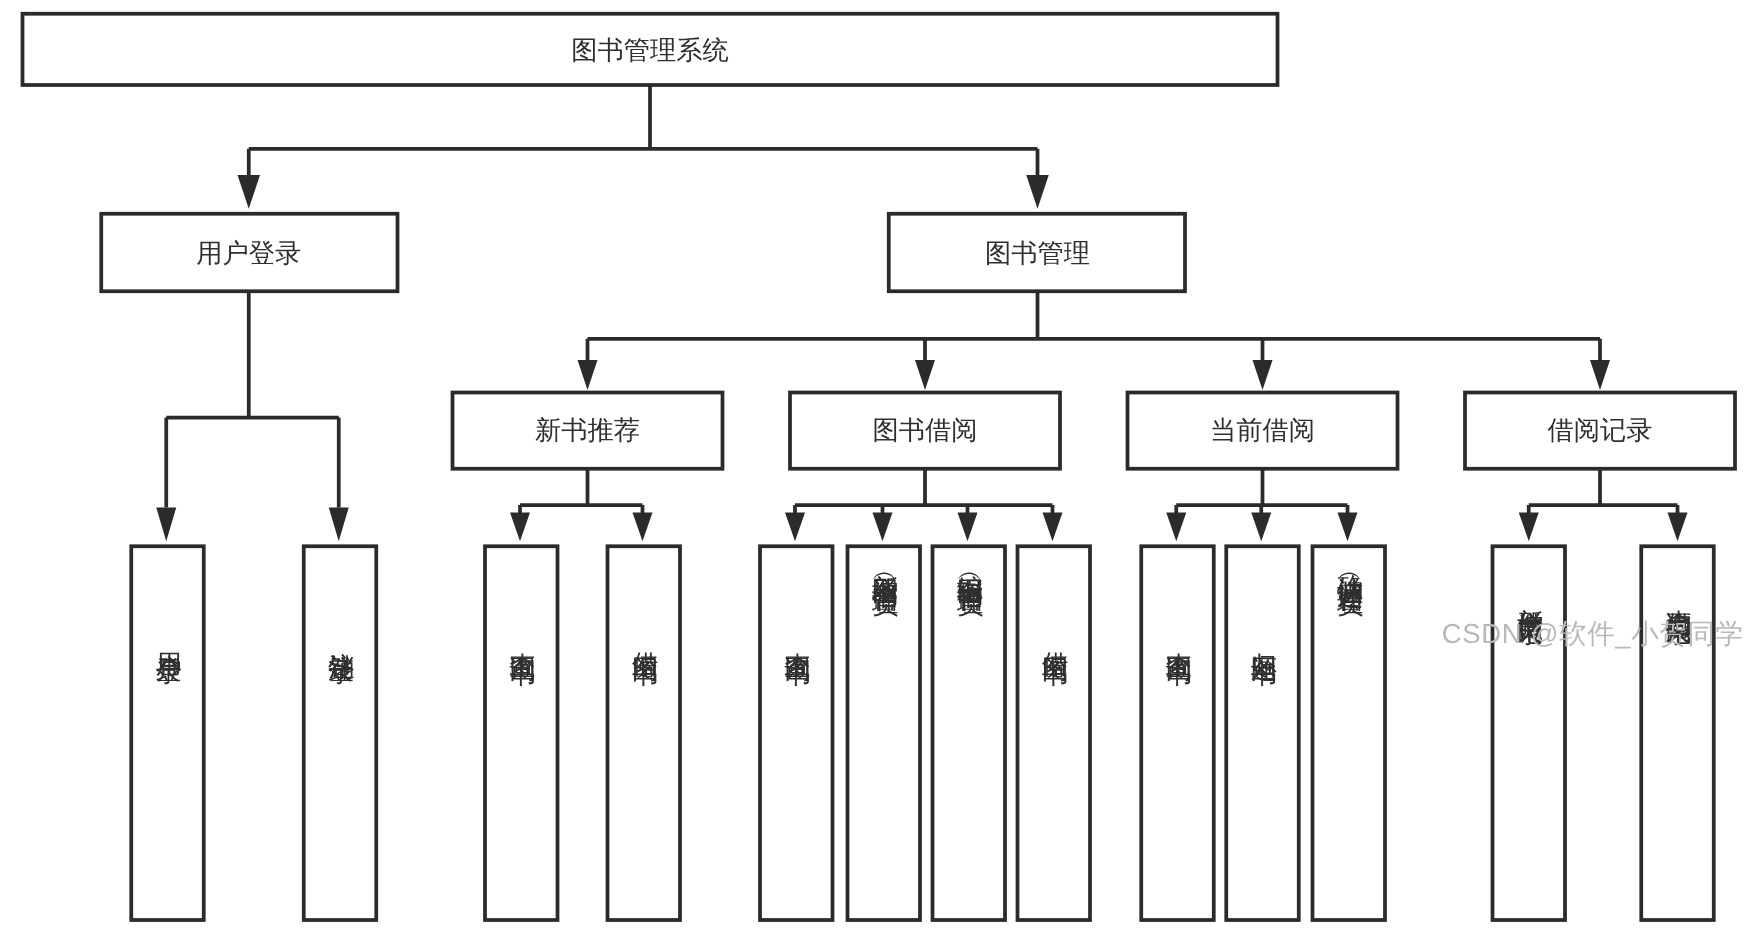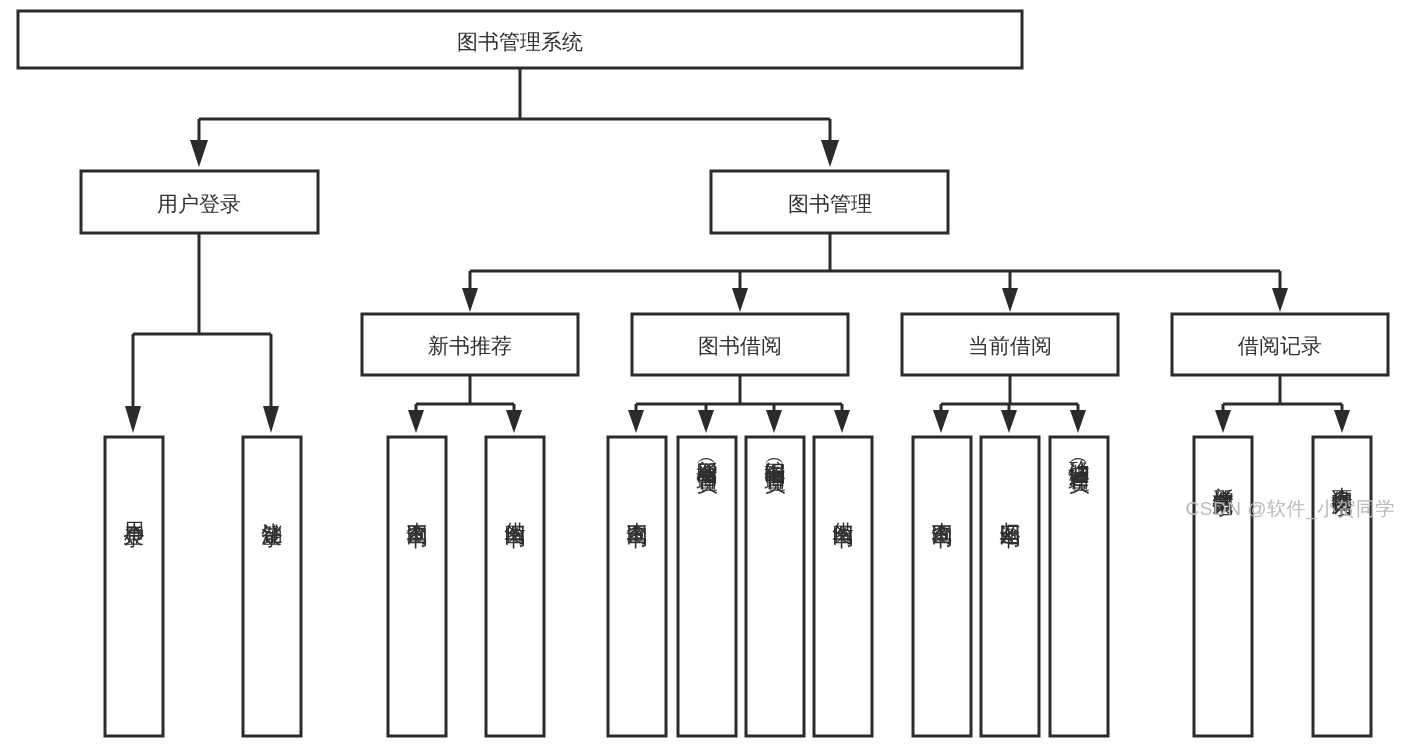--- a/index.html
+++ b/index.html
@@ -64,21 +64,21 @@
     color: #2f2f2f;
     letter-spacing: 2px;
     text-align: center;
     white-space: nowrap;
   }
   #watermark {
     position: absolute;
     right: 10px;
     bottom: 6px;
     font-family: "Liberation Sans", "DejaVu Sans", sans-serif;
-    font-size: 19px;
+    font-size: 22px;
     color: #b9b9b9;
     letter-spacing: 0.5px;
     white-space: nowrap;
   }
 </style>
 </head>
 <body>
 
 <div id="diagram-root">
 

